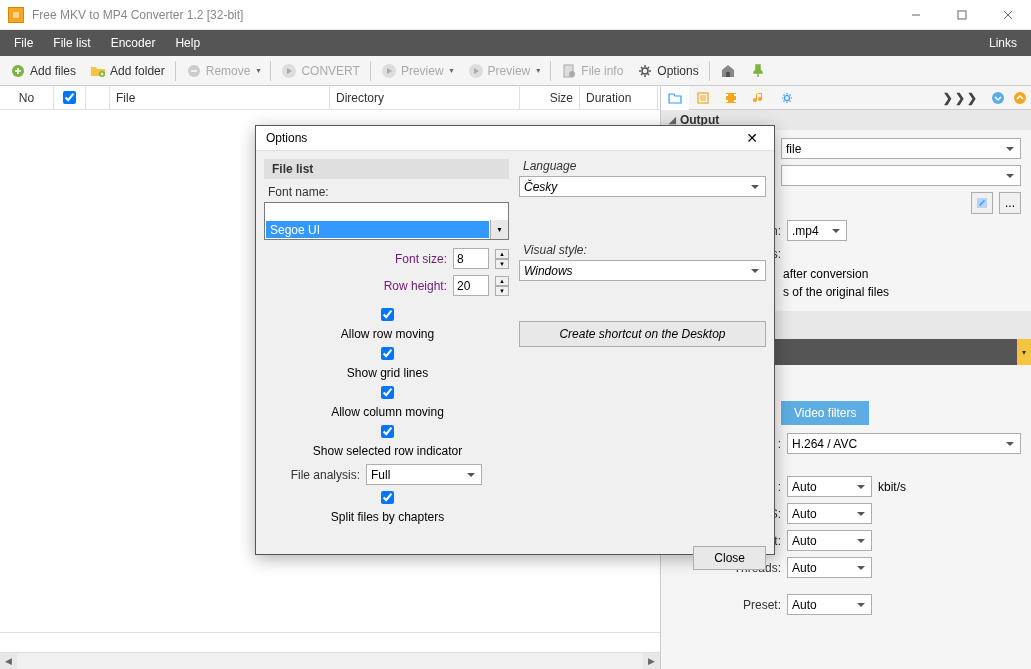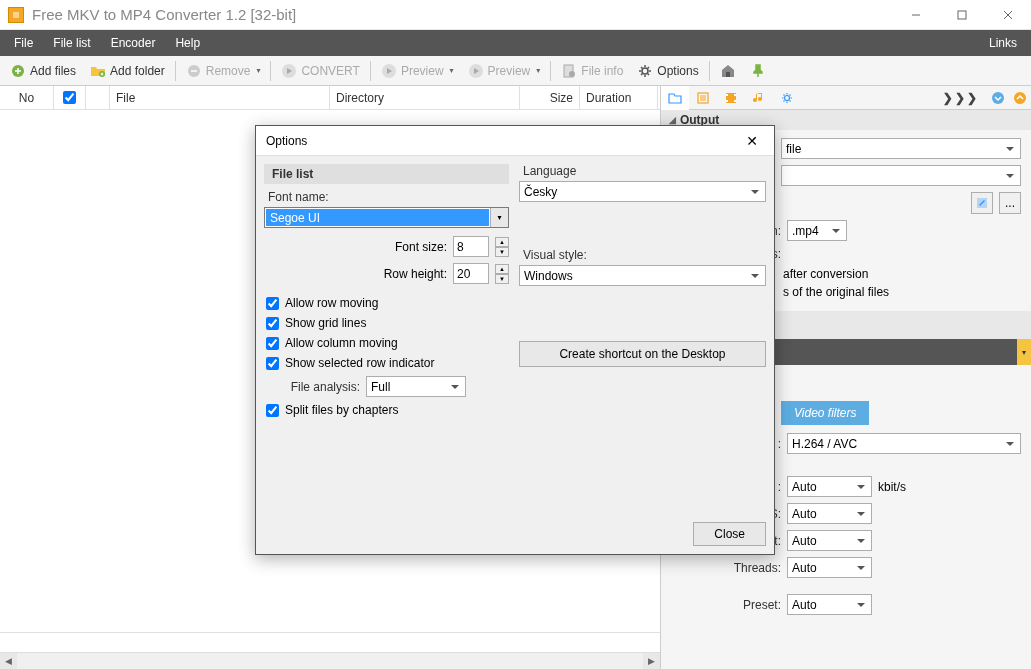--- a/index.html
+++ b/index.html
@@ -2,21 +2,21 @@
 <html><head>
 <meta charset="utf-8">
 <style>
 * { box-sizing: border-box; margin: 0; padding: 0; font-family: "Segoe UI", Tahoma, sans-serif; font-size: 12px; }
 body { background: #fff; width: 1031px; height: 669px; overflow: hidden; position: relative; }
 
 
 .titlebar { height: 30px; background: #fff; border-bottom: 1px solid #e5e5e5; display: flex; align-items: center; padding-left: 8px; }
 .titlebar .app-icon { width: 16px; height: 16px; background: #f5a623; border: 1px solid #d48806; margin-right: 8px; display:flex; align-items:center; justify-content:center; }
 .titlebar .app-icon svg { width:10px; height:10px; }
-.titlebar .title { color: #888; font-size: 15px; text-align: center; }
+.titlebar .title { color: #888; font-size: 12px; text-align: center; }
 .titlebar .win-controls { margin-left: auto; display: flex; }
 .titlebar .win-btn { width: 46px; height: 30px; display: flex; align-items: center; justify-content: center; color: #666; }
 
 
 .menubar { height: 26px; background: #555555; display: flex; align-items: center; padding: 0 4px; }
 .menubar .menu-item { color: #fff; padding: 0 10px; height: 100%; display: flex; align-items: center; cursor: pointer; }
 .menubar .spacer { flex: 1; }
 
 
 .toolbar { height: 30px; background: #f5f5f5; border-bottom: 1px solid #ccc; display: flex; align-items: center; padding: 0 4px; gap: 2px; }
@@ -57,46 +57,46 @@
 .combo.small { width: 60px; flex: none; }
 
 .checkbox-row { display: flex; align-items: center; gap: 6px; margin-bottom: 4px; padding-left: 8px; }
 .checkbox-row input { width: 13px; height: 13px; }
 
 .dark-btn { background: #555; color: #fff; padding: 6px 10px; display: flex; align-items: center; position: relative; cursor: pointer; }
 .dark-btn .yel { position: absolute; right: 0; top: 0; bottom: 0; width: 14px; background: #f5c542; color: #333; display: flex; align-items: center; justify-content: center; font-size: 8px; }
 
 .mini-tabs { display: flex; gap: 0; margin-bottom: 8px; }
 .mini-tab { padding: 4px 12px; background: #e8e8e8; border: 1px solid #adadad; cursor: pointer; }
-.mini-tab.active { background: #5dade2; color: #fff; border-color: #5dade2; font-style: italic; }
+.mini-tab.active { background: #5dade2; color: #fff; border-color: #5dade2; }
 
 .icon-btn { width: 22px; height: 22px; border: 1px solid #adadad; background: #f0f0f0; display: flex; align-items: center; justify-content: center; cursor: pointer; }
 
 
 .dialog { position: absolute; left: 255px; top: 125px; width: 520px; height: 430px; background: #f0f0f0; border: 1px solid #555; box-shadow: 0 4px 16px rgba(0,0,0,0.3); z-index: 100; display: flex; flex-direction: column; }
 .dialog-title { height: 30px; background: #fff; display: flex; align-items: center; padding: 0 10px; border-bottom: 1px solid #e0e0e0; }
 .dialog-title .close-x { margin-left: auto; width: 24px; height: 24px; display: flex; align-items: center; justify-content: center; cursor: pointer; font-size: 14px; }
 .dialog-body { flex: 1; display: flex; padding: 8px; gap: 10px; }
 .dialog-left { width: 245px; }
-.dialog-right { flex: 1; }
+.dialog-right { flex: 1; font-style: italic; }
 .group-title { background: #dfdfdf; padding: 3px 8px; font-weight: bold; color: #333; margin-bottom: 6px; }
 .field-label { color: #333; display: block; margin-bottom: 3px; padding-left: 4px; }
-.text-combo { height: 21px; border: 1px solid #7a7a7a; background: #fff; display: flex; align-items: flex-end; position: relative; margin-bottom: 8px; }
+.text-combo { height: 38px; border: 1px solid #7a7a7a; background: #fff; display: flex; align-items: flex-end; position: relative; margin-bottom: 8px; }
 .text-combo input { border: none; flex: 1; padding: 0 4px; background: #3399ff; color: #fff; height: 17px; margin: 1px; outline: none; }
 .text-combo .dd { width: 18px; height: 19px; background: #e8e8e8; border-left: 1px solid #adadad; display: flex; align-items: center; justify-content: center; font-size: 8px; }
 .num-row { display: flex; align-items: center; justify-content: flex-end; gap: 6px; margin-bottom: 6px; }
-.num-row .nlbl { color: #000000; }
+.num-row .nlbl { color: #701a75; }
 .num-input { width: 36px; height: 21px; border: 1px solid #adadad; padding: 0 3px; text-align: left; }
 .spinner { display: flex; flex-direction: column; }
 .spinner div { width: 14px; height: 10px; border: 1px solid #adadad; background: #f0f0f0; font-size: 6px; display: flex; align-items: center; justify-content: center; cursor: pointer; }
 .opt-checks { margin-top: 12px; }
-.opt-checks .checkbox-row { padding-left: 2px; margin-bottom: 6px; }
+.opt-checks .checkbox-row { padding-left: 2px; margin-bottom: 6px; flex-direction: column; }
 .dialog-footer { padding: 8px; display: flex; justify-content: flex-end; }
 .btn { padding: 4px 20px; border: 1px solid #adadad; background: #e8e8e8; cursor: pointer; }
-.btn-wide { width: 100%; padding: 5px; border: 1px solid #adadad; background: #e8e8e8; text-align: center; cursor: pointer; margin-top: 55px; }
+.btn-wide { width: 100%; padding: 5px; border: 1px solid #adadad; background: #e8e8e8; text-align: center; cursor: pointer; margin-top: 40px; }
 
 svg { display: block; }
 </style>
 </head>
 <body>
 
 <div class="titlebar">
   <div class="app-icon">
     <svg viewBox="0 0 10 10">
         <rect width="10" height="10" fill="#f5a623"></rect>
@@ -417,21 +417,21 @@
         <div class="checkbox-row">
             <input type="checkbox" checked="" style="">
             <span>Allow column moving</span>
           </div>
         <div class="checkbox-row">
             <input type="checkbox" checked="" style="">
             <span>Show selected row indicator</span>
           </div>
         <div class="form-row" style="margin-top:6px">
           <span class="lbl" style="width:96px">File analysis:</span>
-          <div class="combo" style="width:100px;flex:none">
+          <div class="combo" style="width:116px;flex:none">
               <span>Full</span>
             </div>
         </div>
         <div class="checkbox-row" style="margin-top:6px">
             <input type="checkbox" checked="" style="">
             <span>Split files by chapters</span>
           </div>
       </div>
     </div>
     <div class="dialog-right">

